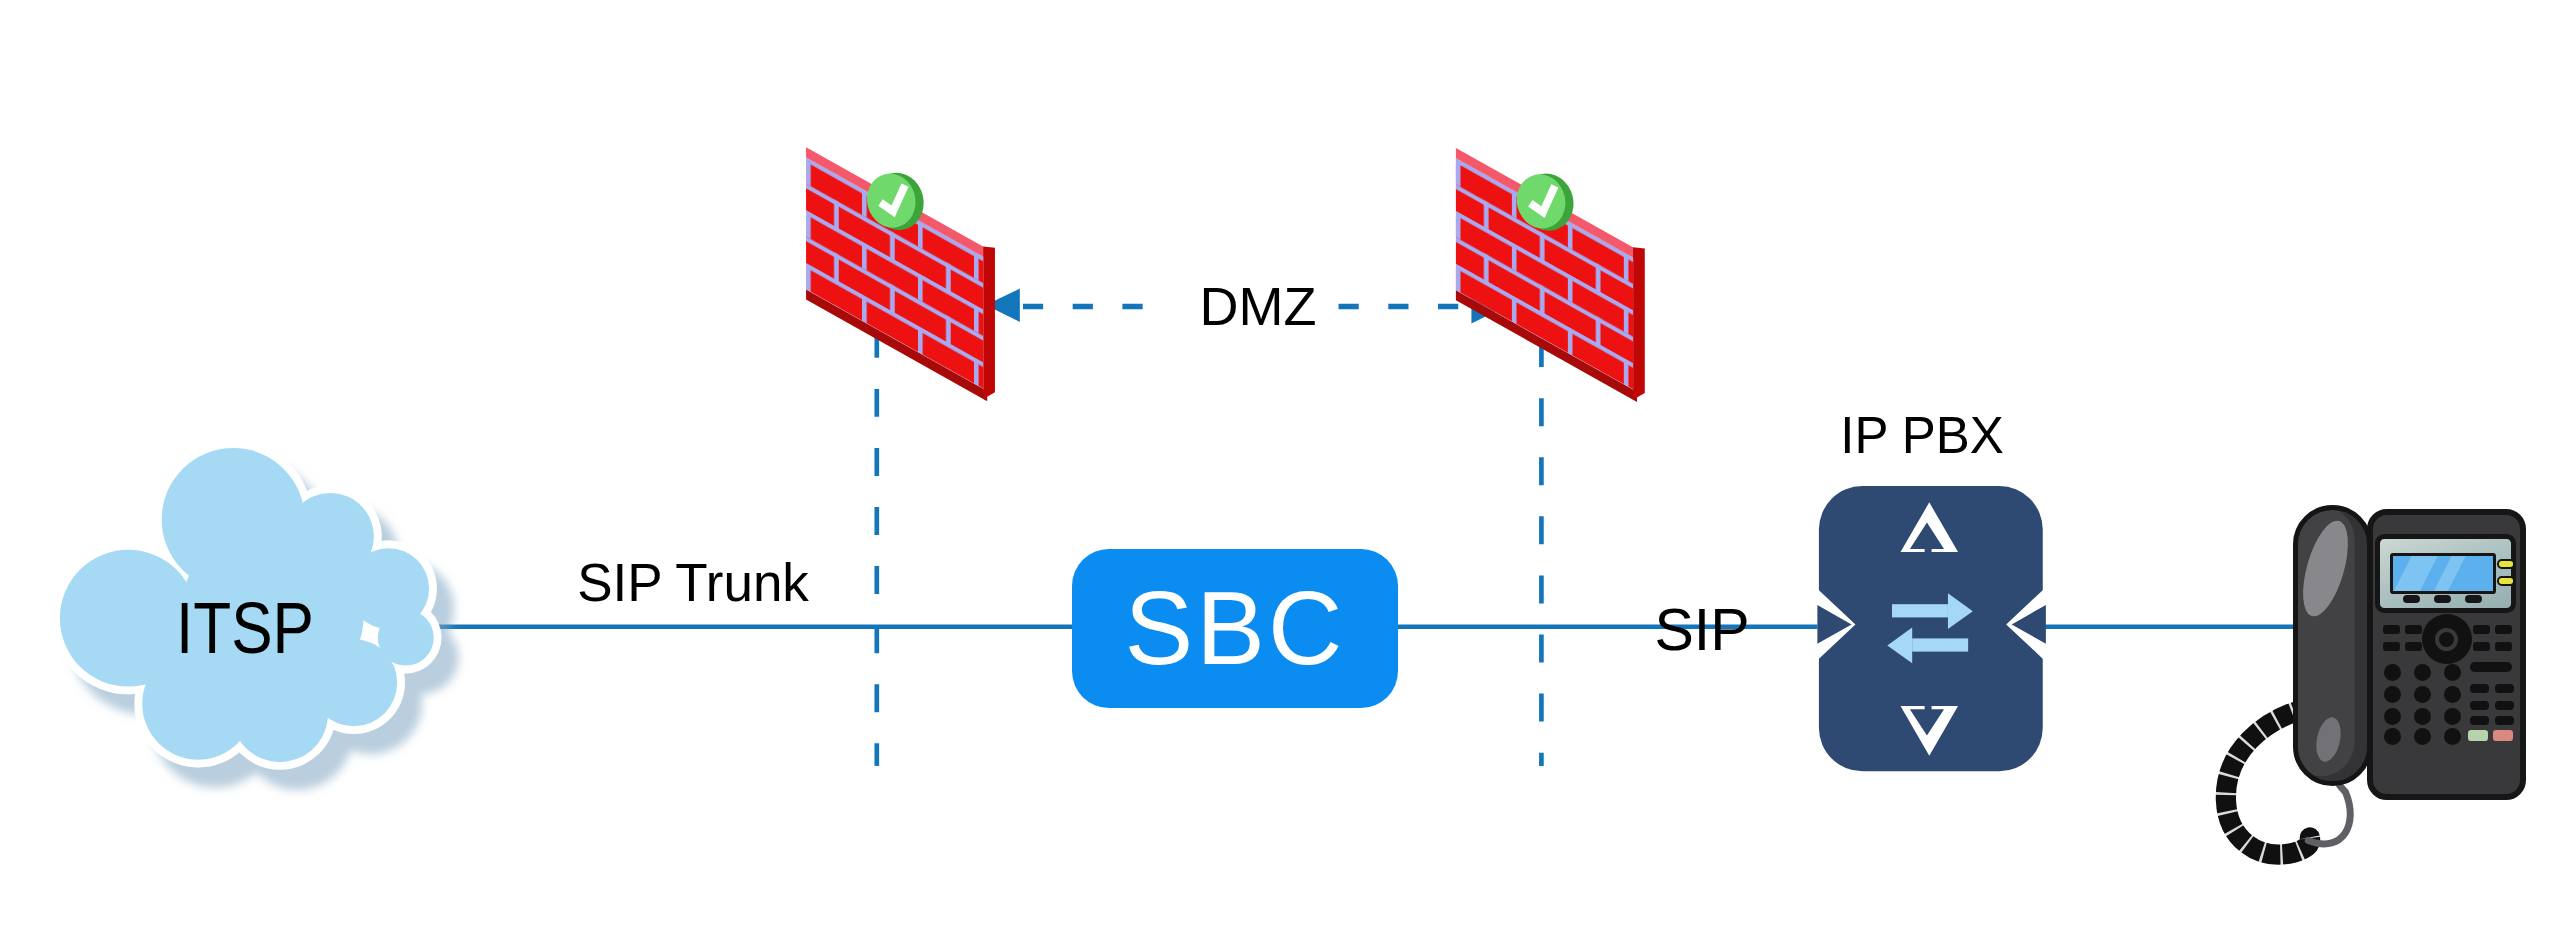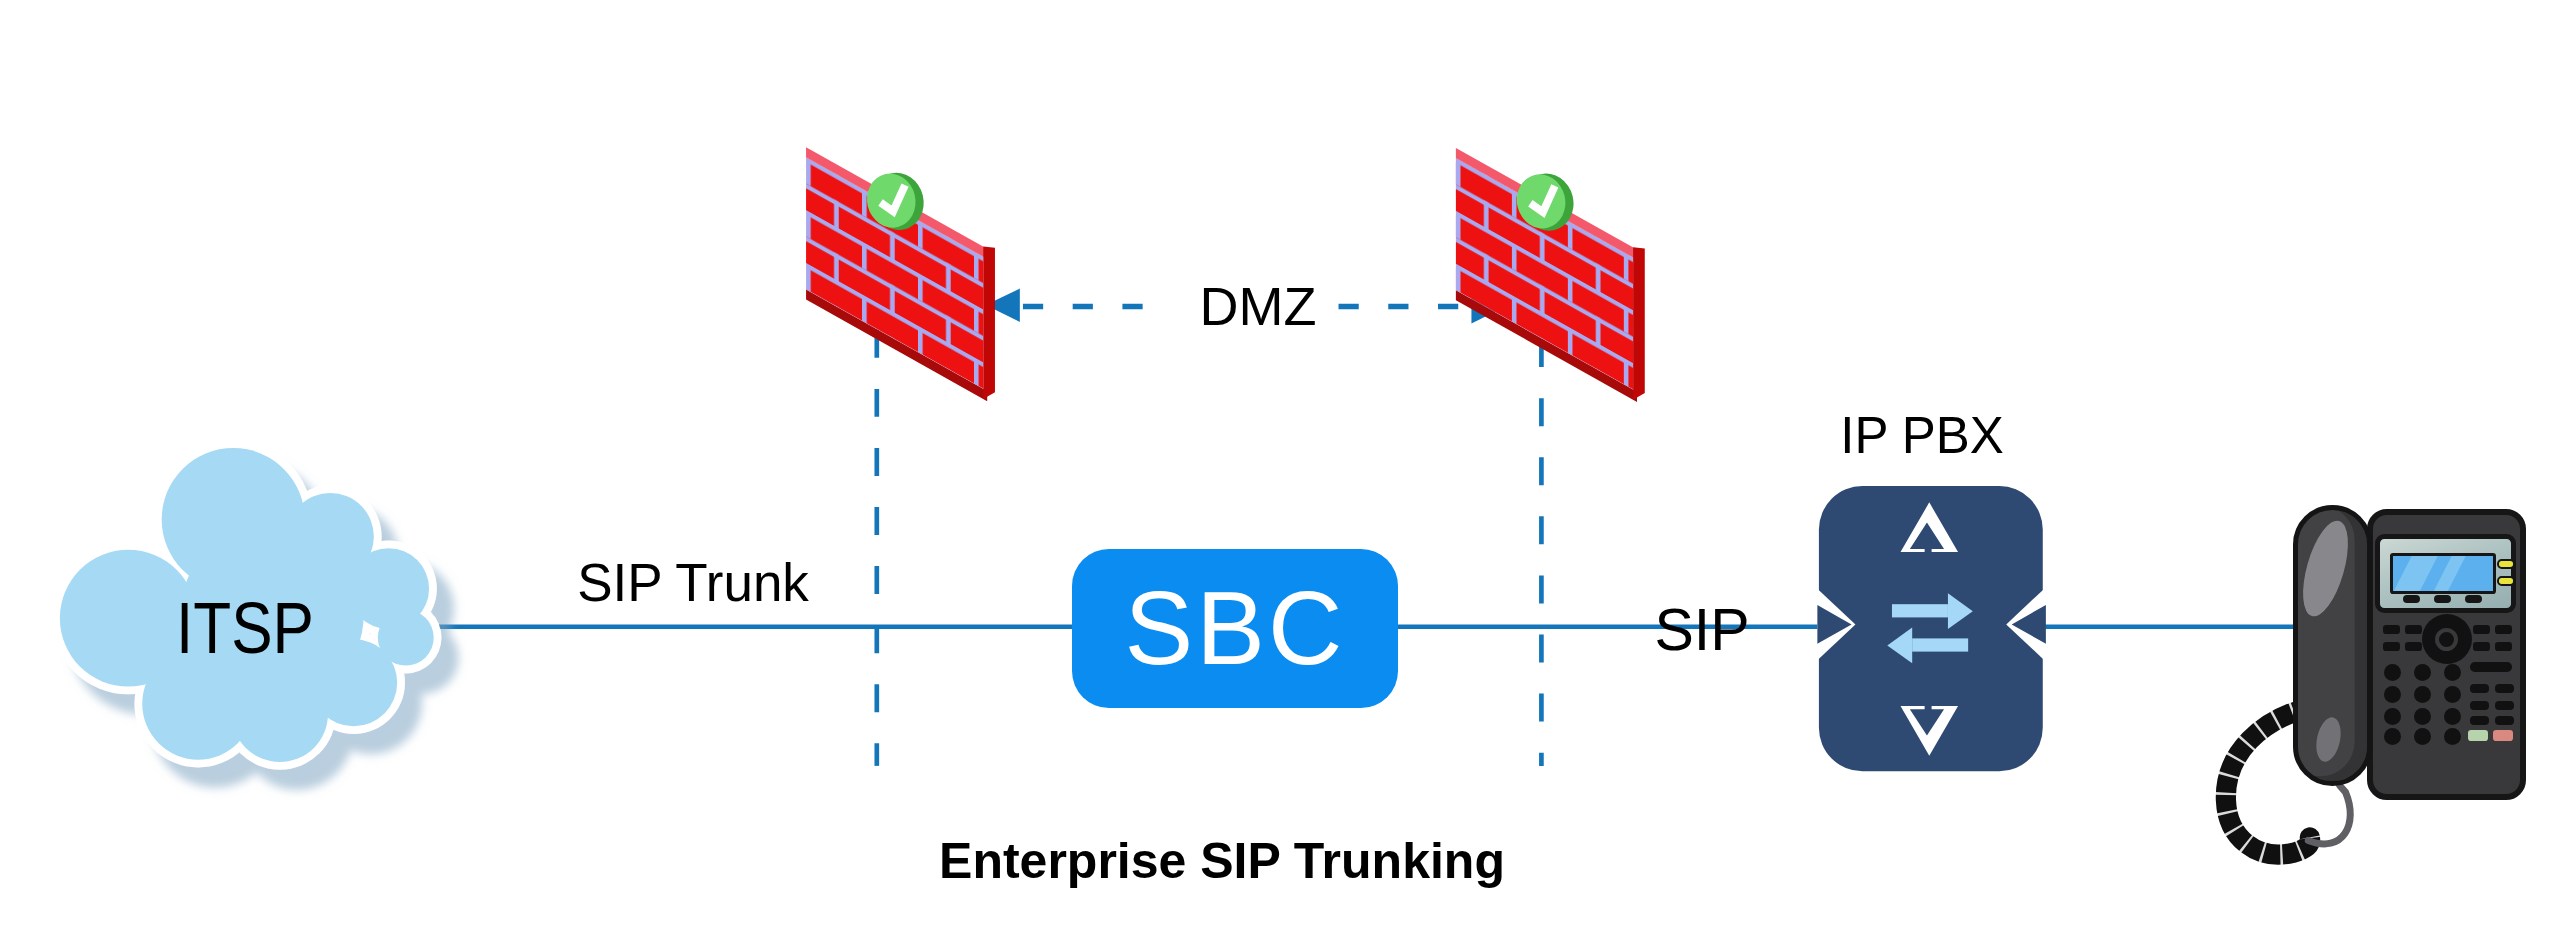--- a/index.html
+++ b/index.html
@@ -148,21 +148,20 @@
 
   <div class="sbc">
     <span>SBC</span>
   </div>
 
   <div class="label lbl-itsp">ITSP</div>
   <div class="label lbl-siptrunk">SIP Trunk</div>
   <div class="label lbl-dmz">DMZ</div>
   <div class="label lbl-sip">SIP</div>
   <div class="label lbl-ippbx">IP PBX</div>
-  <div class="label lbl-title">Enterprise SIP Trunking</div>
 
   <div class="phone">
     <svg style="left:0;top:0;" width="342" height="373" viewBox="0 0 440 480">
       <path d="M125,270 C60,285 12,330 14,390 C16,440 55,468 100,458 C115,454 124,448 122,438" fill="none" stroke="#101010" stroke-width="26" stroke-linecap="round"></path>
       <path d="M125,270 C60,285 12,330 14,390 C16,440 55,468 100,458 C115,454 124,448 122,438" fill="none" stroke="#ffffff" stroke-width="29" stroke-dasharray="3 21" opacity="0.85"></path>
       <path d="M120,442 C165,460 185,420 168,380 C160,372 158,368 156,364" fill="none" stroke="#606064" stroke-width="9" stroke-linecap="round"></path>
     </svg>
     <div class="ph-body"></div>
     <div class="ph-panel"></div>
     <div class="ph-lcd">

